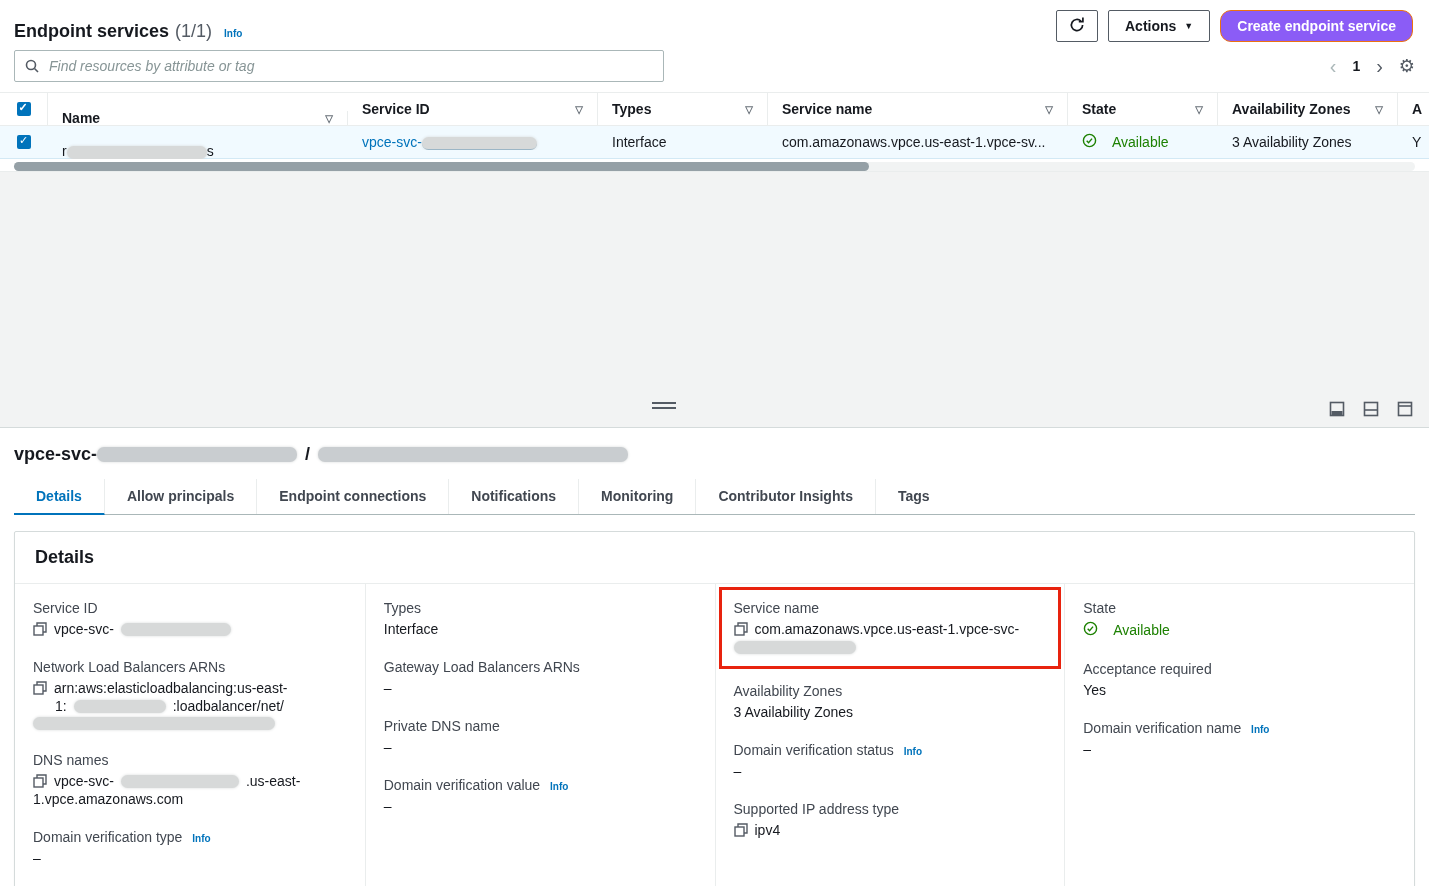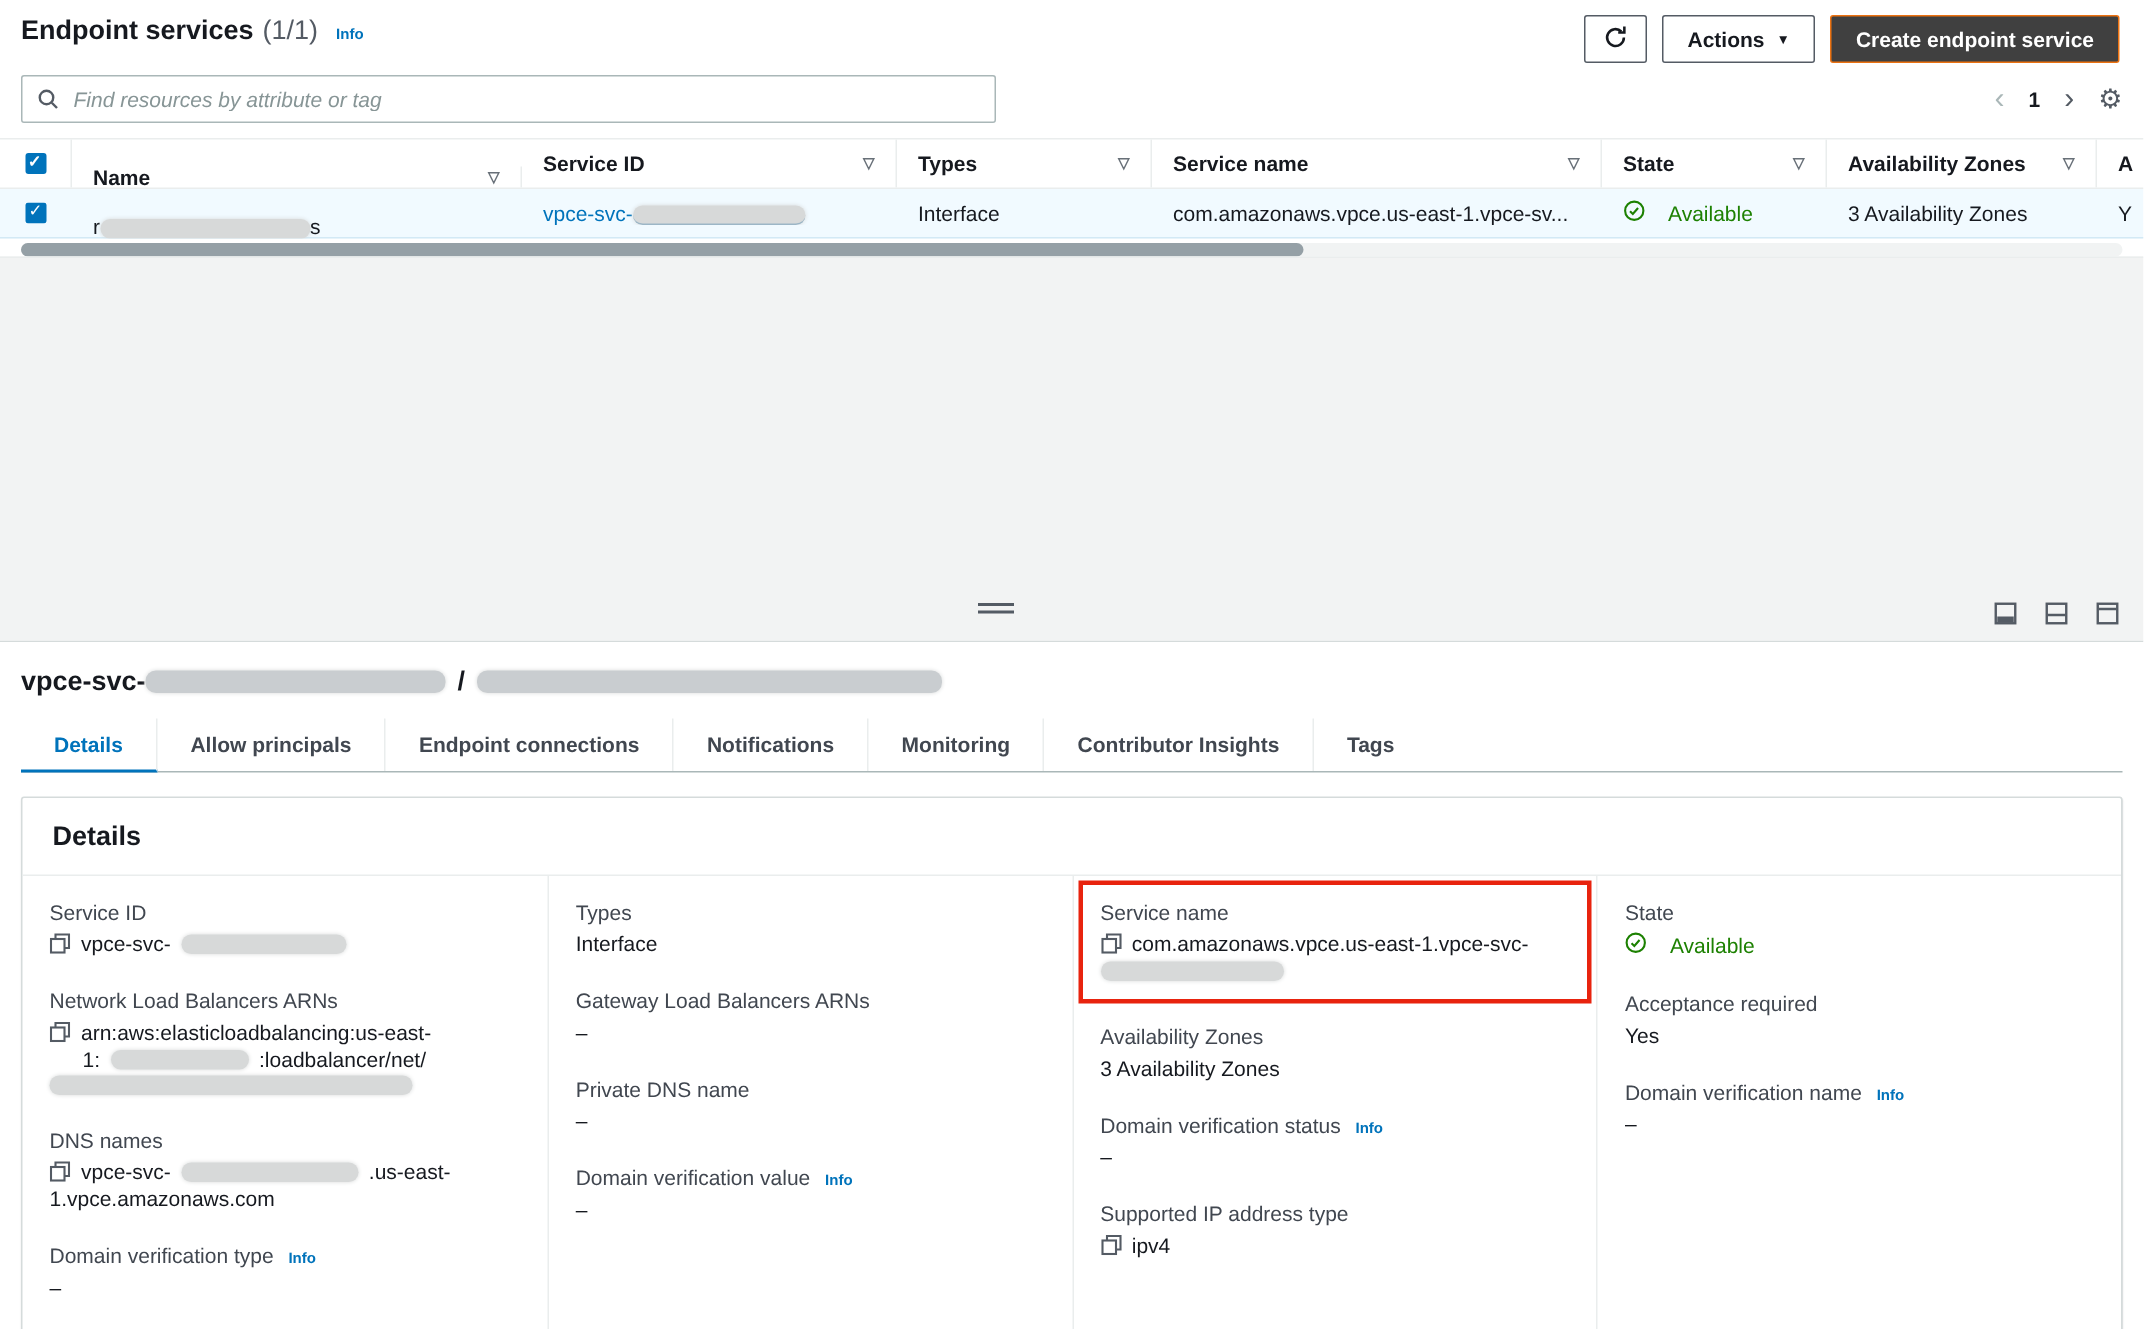--- a/index.html
+++ b/index.html
@@ -10,31 +10,31 @@
     font-size:14px; color:#16191f; background:#fff;
   }
   .redact {
     display:inline-block; height:13px; border-radius:7px;
     background:#d7d9d9; box-shadow:0 0 3px #d7d9d9;
     vertical-align:middle;
   }
   .redact.link-red { border-bottom:1px solid #9cb6c6; }
 
   
-  .page-header { display:flex; justify-content:space-between; align-items:flex-start; padding:10px 16px 4px 14px; }
+  .page-header { display:flex; justify-content:space-between; align-items:flex-end; padding:10px 16px 4px 14px; }
   .title-wrap { display:flex; align-items:baseline; gap:6px; }
   .page-title { font-size:18px; font-weight:700; }
   .title-count { font-size:18px; font-weight:400; color:#545b64; }
   .info-link { color:#0073bb; font-size:10px; font-weight:700; cursor:pointer; margin-left:6px; }
   .header-actions { display:flex; gap:10px; align-items:center; }
   .btn { height:32px; border:1px solid #545b64; border-radius:2px; background:#fff;
          font-weight:700; font-size:14px; color:#16191f; display:flex; align-items:center;
          justify-content:center; padding:0 16px; cursor:pointer; }
   .btn-icon { width:42px; padding:0; }
-  .btn-primary { background:#404040; border-color:#ec7211; color:#fff; }
+  .btn-primary { background:#8b5cf6; border-color:#ec7211; color:#fff;border-radius:11px; }
   .caret { font-size:9px; margin-left:8px; }
 
   
   .search-row { display:flex; justify-content:space-between; align-items:center; padding:4px 14px 10px; }
   .search-box { position:relative; width:650px; }
   .search-box svg { position:absolute; left:10px; top:8px; }
   .search-input { width:100%; height:32px; border:1px solid #aab7b8; border-radius:2px;
                   padding:0 10px 0 34px; font-size:14px; font-family:"Liberation Sans",sans-serif; }
   .search-input::placeholder { font-style:italic; color:#879596; }
   .pagination { display:flex; align-items:center; gap:16px; }

